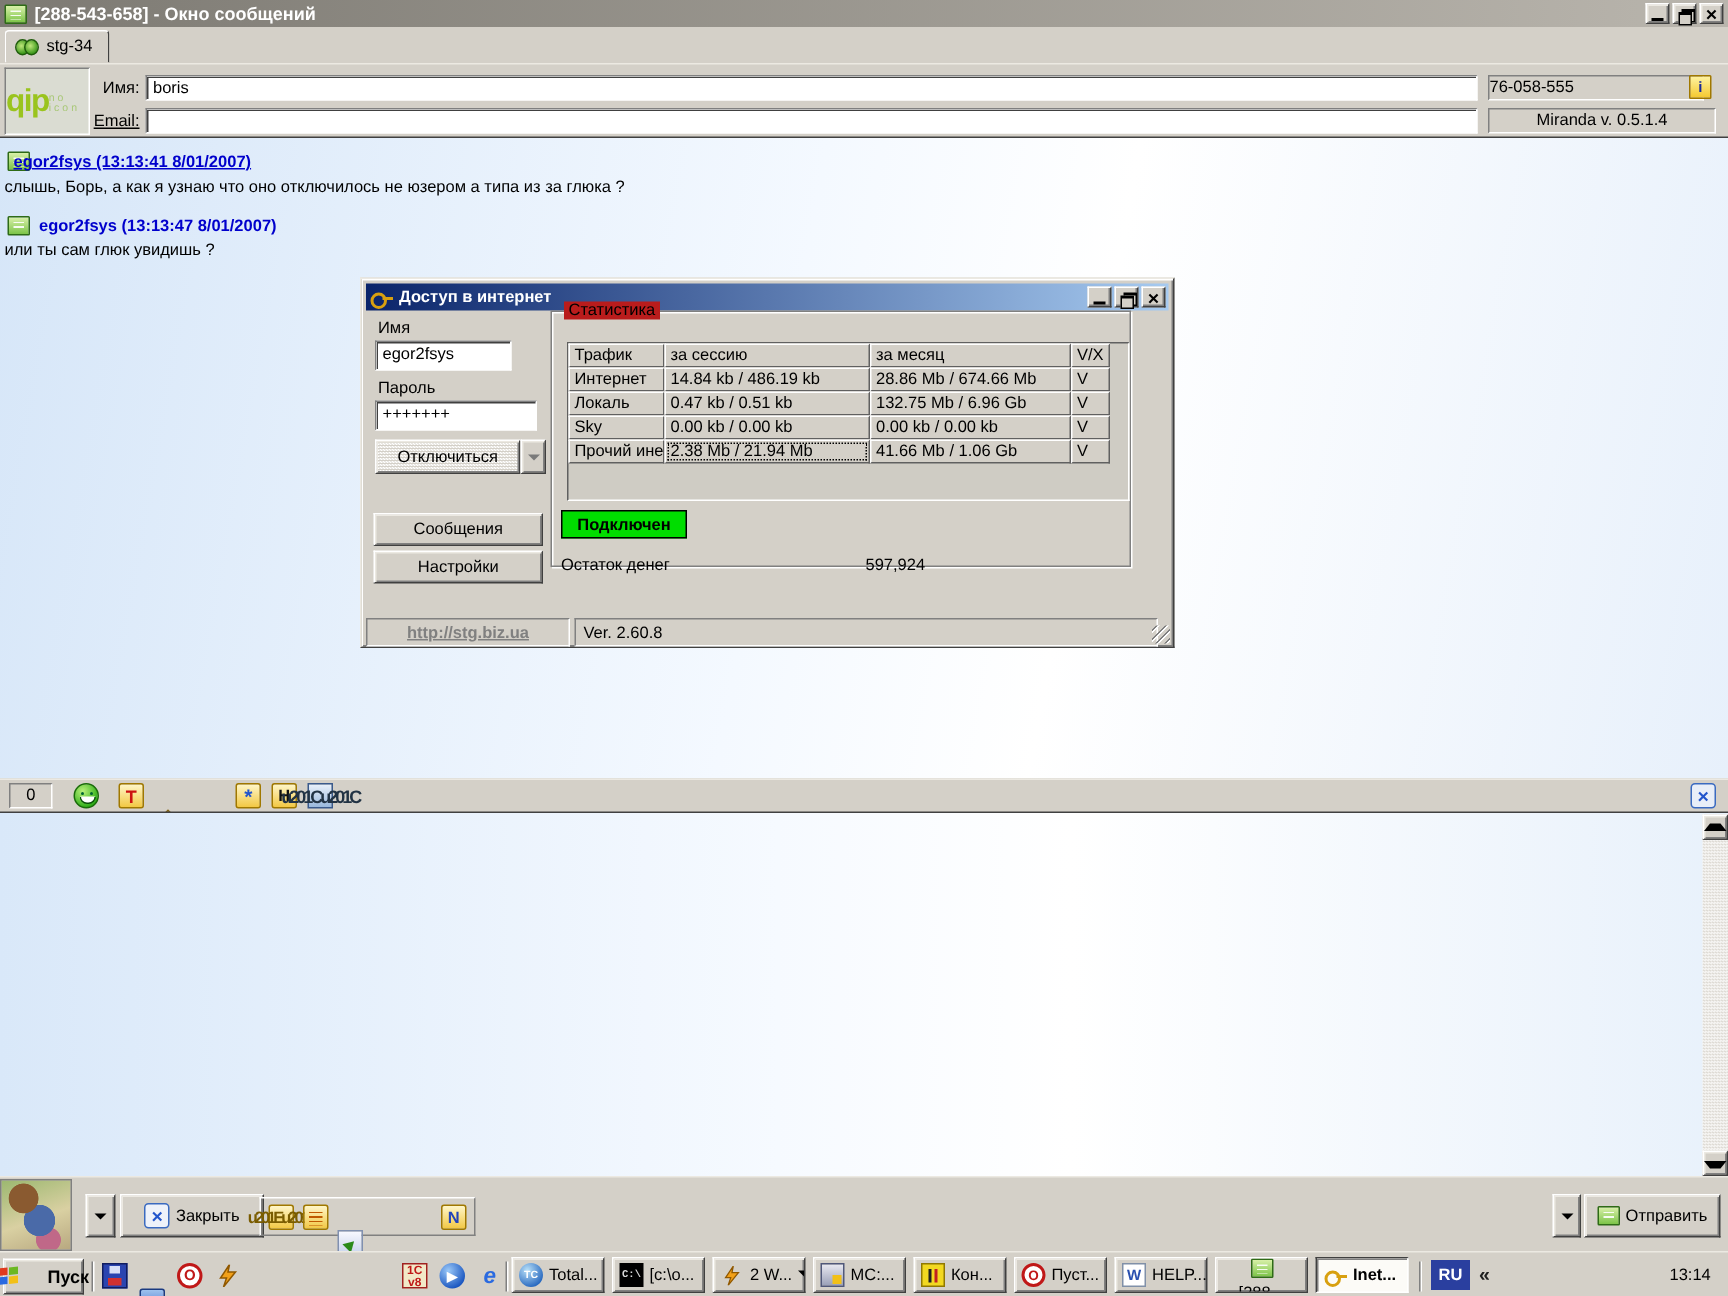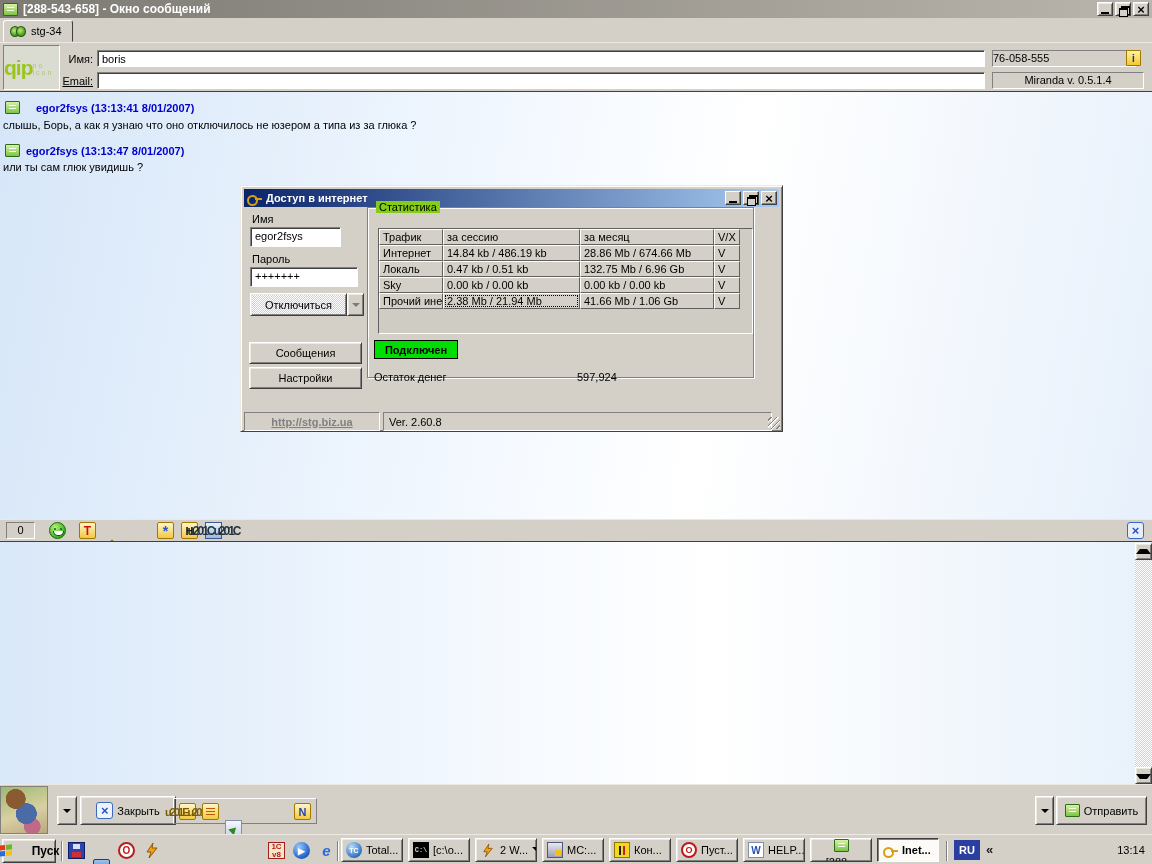--- a/index.html
+++ b/index.html
@@ -68,21 +68,21 @@
   .dlg-title{position:absolute;left:3px;top:3px;right:3px;height:18px;display:flex;align-items:center;gap:4px;padding:0 2px;
              background:linear-gradient(to right,#0a246a,#a6caf0);color:#fff;font-weight:bold;font-size:11px;}
   .dlg-title .winbtn{width:16px;height:14px;background:#d4d0c8;color:#000;
              border:1px solid;border-color:#fff #404040 #404040 #fff;box-shadow:inset -1px -1px 0 #808080;}
   .key-icon{display:inline-block;width:16px;height:16px;flex:none;}
   .lbl{position:absolute;line-height:13px;}
   .gcell{border:1px solid;border-color:#fff #606060 #606060 #fff;background:#d4d0c8;
          padding:1px 3px 0 3px;height:16px;line-height:13px;overflow:hidden;white-space:nowrap;}
   .focus-cell{outline:1px dotted #000;outline-offset:-3px;}
   .groupbox{position:absolute;border:1px solid #808080;box-shadow:inset 1px 1px 0 #fff,1px 1px 0 #fff;}
-  .grouplabel{position:absolute;top:-7px;left:8px;background:#84cc16;padding:0 3px;line-height:12px;}
+  .grouplabel{position:absolute;top:-7px;left:8px;background:#b91c1c;padding:0 3px;line-height:12px;}
   .badge{display:flex;align-items:center;justify-content:center;background:#00dd00;border:1px solid #000;
          font-weight:bold;}
   .statusbar-panel{position:absolute;height:19px;border:1px solid;border-color:#808080 #fff #fff #808080;
          display:flex;align-items:center;padding:0 5px;}
   .link{color:#808080;font-weight:bold;text-decoration:underline;}
   .grip{position:absolute;right:2px;bottom:2px;width:12px;height:12px;
         background:repeating-linear-gradient(135deg,transparent 0 2px,#808080 2px 3px,#fff 3px 4px);}
   .drop-arrow::after{content:"";display:inline-block;border:4px solid transparent;border-top:4px solid #000;margin-top:4px;}
   .drop-arrow-gray::after{content:"";display:inline-block;border:4px solid transparent;border-top:4px solid #7a7a7a;margin-top:4px;}
   
@@ -165,21 +165,21 @@
   .ti-tc{border-radius:50%;background:radial-gradient(circle at 35% 30%,#b8e0f8,#2a6ac0 75%);color:#fff;font-size:7px;}
   .ti-cmd{background:#000;color:#d8d8d8;font-size:7px;font-family:"Liberation Mono",monospace;}
   .ti-word{background:#fff;border:1px solid #8090a8;color:#2a50b0;font-size:10px;}
   .ti-key,.key-art{position:relative;}
   .key-art::before{content:"";position:absolute;left:1px;top:5px;width:7px;height:7px;border:2px solid #d8a010;border-radius:50%;}
   .key-art::after{content:"";position:absolute;left:9px;top:8px;width:7px;height:2px;background:#d8a010;box-shadow:3px 2px 0 -1px #d8a010,5px 2px 0 -1px #d8a010;}
   .ti-charmap{background:#f2d820;border:1px solid #907800;position:relative;}
   .ti-charmap::after{content:"";position:absolute;left:4px;top:3px;width:2px;height:9px;background:#202020;box-shadow:4px 0 0 #c02020;}
   .lang-ind{position:absolute;left:954px;top:5px;width:26px;height:20px;background:#2a3f9f;color:#fff;
             display:flex;align-items:center;justify-content:center;font-weight:bold;font-size:11px;}
-  .clock-text{position:absolute;left:1113px;top:9px;width:36px;text-align:center;}
+  .clock-text{position:absolute;left:1113px;top:9px;width:36px;}
   .collapse{position:absolute;left:986px;top:7px;font-weight:bold;color:#202020;font-size:13px;}
 </style>
 </head>
 <body>
 
 <div class="screen">
 
   <div class="abs titlebar">
     <span class="msg-icon"></span>
     <span class="title-text">[288-543-658] - Окно сообщений</span>
@@ -214,21 +214,21 @@
     <div class="abs field" style="left:97px;top:29px;width:888px;height:17px;">
       <span></span>
     </div>
     <div class="abs sunken-soft" style="left:992px;top:29px;width:152px;height:17px;text-align:center;line-height:15px;">
       <span>Miranda v. 0.5.1.4</span>
     </div>
   </div>
 
   <div class="abs chat">
     <span class="msg-icon" style="position:absolute;left:5px;top:9px;"></span>
-    <div class="msg-header" style="left:36px;top:10px;">egor2fsys (13:13:41 8/01/2007)</div>
+    <div class="msg-header" style="left:9px;top:10px;text-decoration:underline;">egor2fsys (13:13:41 8/01/2007)</div>
     <div class="msg-text" style="left:3px;top:27px;">слышь, Борь, а как я узнаю что оно отключилось не юзером а типа из за глюка ?</div>
     <span class="msg-icon" style="position:absolute;left:5px;top:52px;"></span>
     <div class="msg-header" style="left:26px;top:53px;">egor2fsys (13:13:47 8/01/2007)</div>
     <div class="msg-text" style="left:3px;top:69px;">или ты сам глюк увидишь ?</div>
   </div>
 
   <div class="abs dialog">
     <div class="dlg-title">
       <span class="key-icon key-art"></span>
       <span>Доступ в интернет</span>

